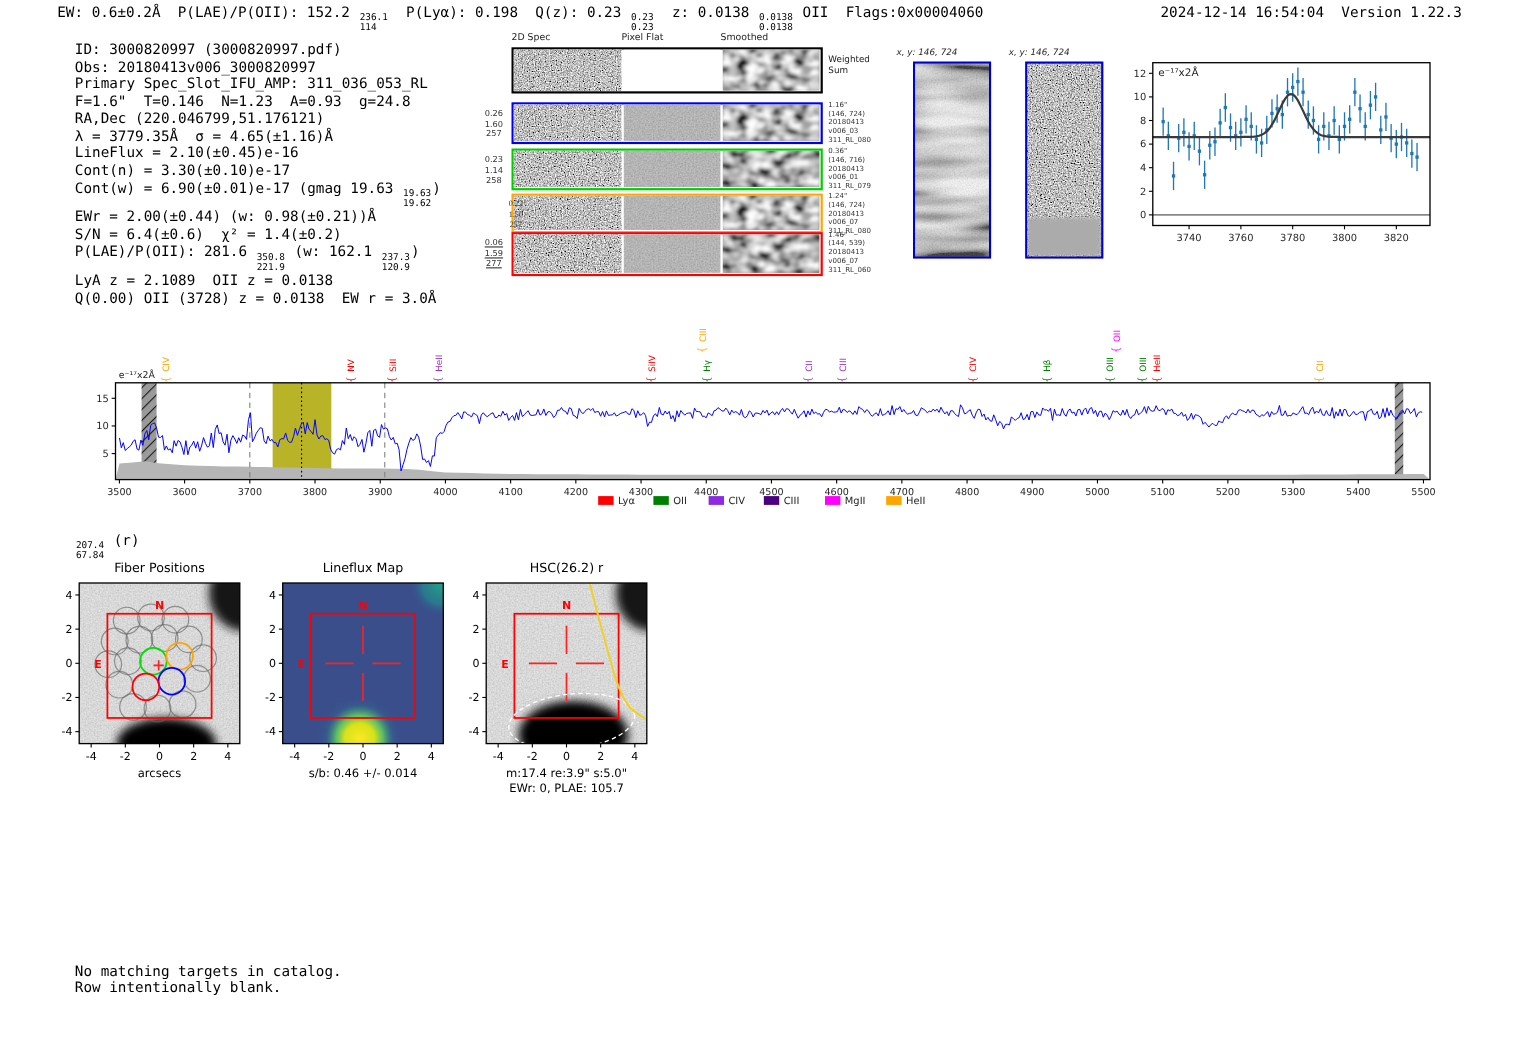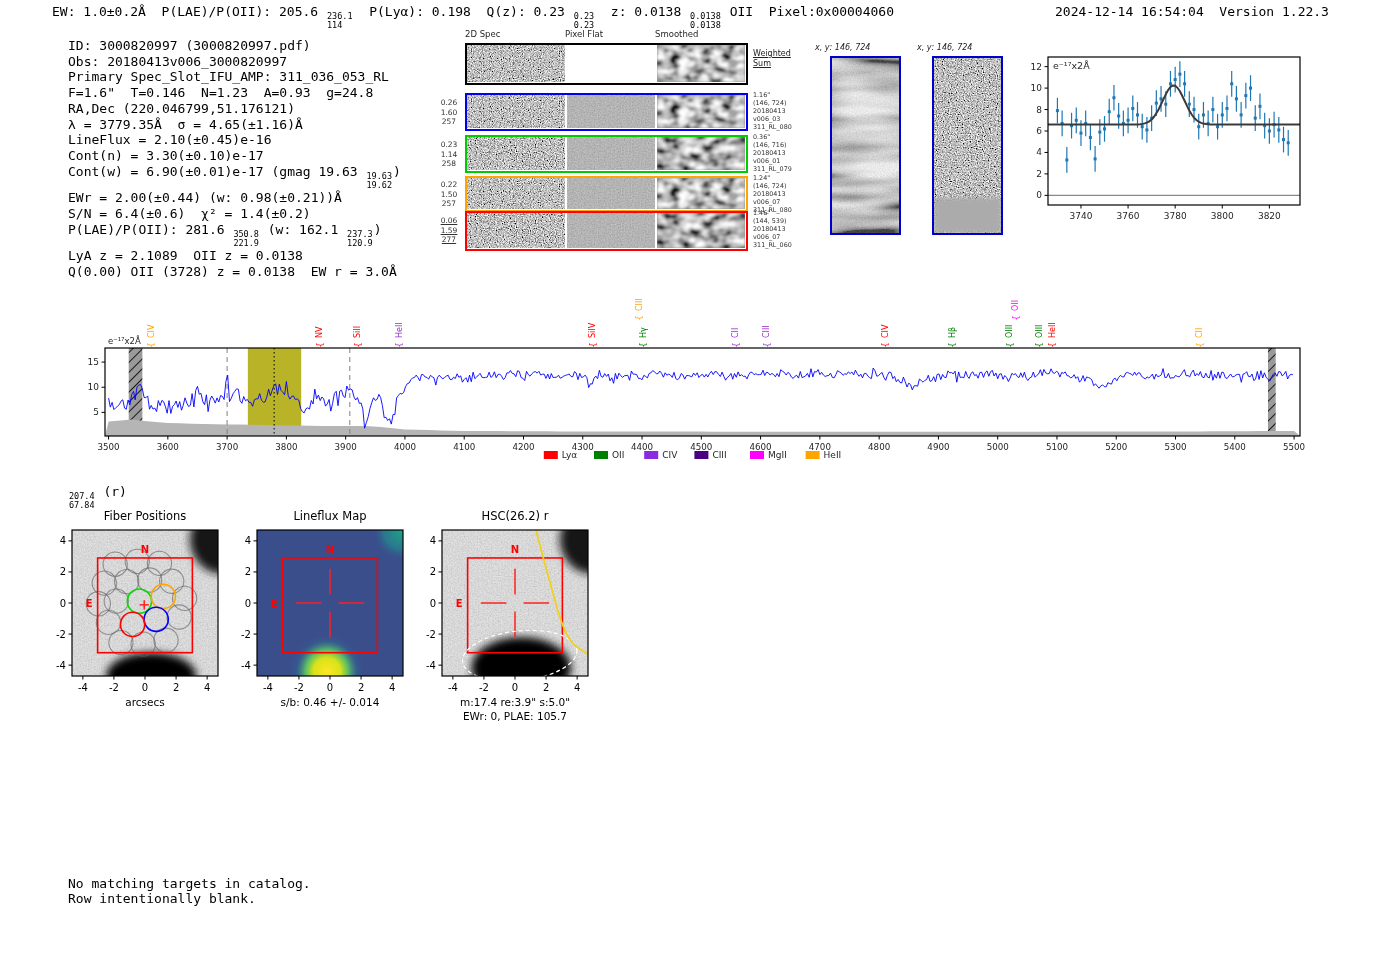--- a/index.html
+++ b/index.html
@@ -9,21 +9,21 @@
   .abs{position:absolute;white-space:pre;}
   .hdr{font-size:13px;}
   .info{font-size:13px;line-height:15.7px;}
   .stack{display:inline-flex;flex-direction:column;justify-content:flex-start;
          font-size:8.5px;line-height:1.1;vertical-align:-3px;padding:0 1px;}
   .plotlabel{position:absolute;font-size:8.5px;text-align:left;color:#262626;}
   .mbox{position:absolute;border:2.5px solid #000;box-sizing:border-box;background:#fff;}
   .mcell{position:absolute;top:0;height:100%;overflow:hidden;}
   .mlab-left{position:absolute;width:24px;text-align:center;font-size:7.5px;line-height:9.5px;color:#333;}
   .mlab-right{position:absolute;width:46px;font-size:6.4px;line-height:7.9px;color:#333;white-space:pre;}
-  .wslab{position:absolute;width:50px;font-size:8px;line-height:9.5px;color:#222;text-decoration:underline;}
+  .wslab{position:absolute;width:50px;font-size:8px;line-height:9.5px;color:#222;}
   .skybox{position:absolute;border:2px solid #0000cc;box-sizing:border-box;overflow:hidden;background:#999;}
   .sktitle{position:absolute;font-size:9px;text-align:center;color:#262626;margin-top:28px;}
   .sksub{position:absolute;font-size:8px;color:#262626;font-style:italic;}
   svg{position:absolute;overflow:visible;}
   svg text{font-family:"DejaVu Sans",sans-serif;}
 </style>
 </head>
 <body>
 
 <svg width="0" height="0" style="position:absolute">
@@ -110,21 +110,21 @@
   <radialGradient id="gTeal">
     <stop offset="0%" stop-color="#1fa187"></stop>
         <stop offset="60%" stop-color="#26828e" stop-opacity="0.8"></stop>
     <stop offset="100%" stop-color="#3a4e8c" stop-opacity="0"></stop>
   </radialGradient>
 </defs>
 </svg>
 
 <div class="page">
 
-  <div class="abs hdr mono" style="left:52px;top:4px"><span>EW: 1.0±0.2Å  P(LAE)/P(OII): 205.6 </span><span class="stack"><span>236.1</span><span>114</span></span><span>  P(Lyα): 0.198  Q(z): 0.23 </span><span class="stack"><span>0.23</span><span>0.23</span></span><span>  z: 0.0138 </span><span class="stack"><span>0.0138</span><span>0.0138</span></span><span> OII  Pixel:0x00004060</span></div>
+  <div class="abs hdr mono" style="left:52px;top:4px"><span>EW: 0.6±0.2Å  P(LAE)/P(OII): 152.2 </span><span class="stack"><span>236.1</span><span>114</span></span><span>  P(Lyα): 0.198  Q(z): 0.23 </span><span class="stack"><span>0.23</span><span>0.23</span></span><span>  z: 0.0138 </span><span class="stack"><span>0.0138</span><span>0.0138</span></span><span> OII  Flags:0x00004060</span></div>
   <div class="abs hdr mono" style="left:1055px;top:4px">2024-12-14 16:54:04  Version 1.22.3</div>
 
   <div class="abs info mono" style="left:68px;top:38px" id="infoBlock"><div><span>ID: 3000820997 (3000820997.pdf)</span></div><div><span>Obs: 20180413v006_3000820997</span></div><div><span>Primary Spec_Slot_IFU_AMP: 311_036_053_RL</span></div><div><span>F=1.6"  T=0.146  N=1.23  A=0.93  g=24.8</span></div><div><span>RA,Dec (220.046799,51.176121)</span></div><div><span>λ = 3779.35Å  σ = 4.65(±1.16)Å</span></div><div><span>LineFlux = 2.10(±0.45)e-16</span></div><div><span>Cont(n) = 3.30(±0.10)e-17</span></div><div><span>Cont(w) = 6.90(±0.01)e-17 (gmag 19.63 </span><span class="stack"><span>19.63</span><span>19.62</span></span><span>)</span></div><div><span>EWr = 2.00(±0.44) (w: 0.98(±0.21))Å</span></div><div><span>S/N = 6.4(±0.6)  χ² = 1.4(±0.2)</span></div><div><span>P(LAE)/P(OII): 281.6 </span><span class="stack"><span>350.8</span><span>221.9</span></span><span> (w: 162.1 </span><span class="stack"><span>237.3</span><span>120.9</span></span><span>)</span></div><div><span>LyA z = 2.1089  OII z = 0.0138</span></div><div><span>Q(0.00) OII (3728) z = 0.0138  EW r = 3.0Å</span></div></div>
 
   <div class="plotlabel" style="left:465px;top:29px;width:100px">2D Spec</div>
   <div class="plotlabel" style="left:565px;top:29px;width:90px">Pixel Flat</div>
   <div class="plotlabel" style="left:655px;top:29px;width:92px">Smoothed</div>
   <div id="montage">
       <div class="mbox" style="left: 465px; top: 43px; width: 283px; height: 42px; border-color: rgb(0, 0, 0);">
         <div class="mcell" style="left: 0px; width: 98px;"><svg width="98" height="37" style="position: static;">
@@ -182,21 +182,21 @@
           </svg></div>
         <div class="mcell" style="left: 100px; width: 88px;"><svg width="88" height="31" style="position: static;">
             <rect width="88" height="31" fill="#a5a5a5"></rect>
             <rect width="88" height="31" filter="url(#fNoiseFine)" opacity="0.5"></rect>
           </svg></div>
         <div class="mcell" style="left: 190px; width: 88px;"><svg width="88" height="31" style="position: static;">
             <rect width="88" height="31" fill="#888"></rect>
             <rect width="88" height="31" filter="url(#fSmoothA)"></rect>
           </svg></div>
       </div>
-      <div class="mlab-left" style="left: 437px; top: 180px;">
+      <div class="mlab-left" style="left: 457px; top: 180px; font-family: Liberation Serif, serif;">
         <div>0.22</div>
         <div>1.50</div>
         <div>257</div>
       </div>
       <div class="mlab-right" style="left: 753px; top: 175px;"><div>1.24"</div><div>(146, 724)</div><div>20180413</div><div>v006_07</div><div>311_RL_080</div></div>
       <div class="mbox" style="left: 465px; top: 211px; width: 283px; height: 40px; border-color: rgb(255, 0, 0);">
         <div class="mcell" style="left: 0px; width: 98px;"><svg width="98" height="35" style="position: static;">
             <rect width="98" height="35" filter="url(#fNoiseB)"></rect>
           </svg></div>
         <div class="mcell" style="left: 100px; width: 88px;"><svg width="88" height="35" style="position: static;">

